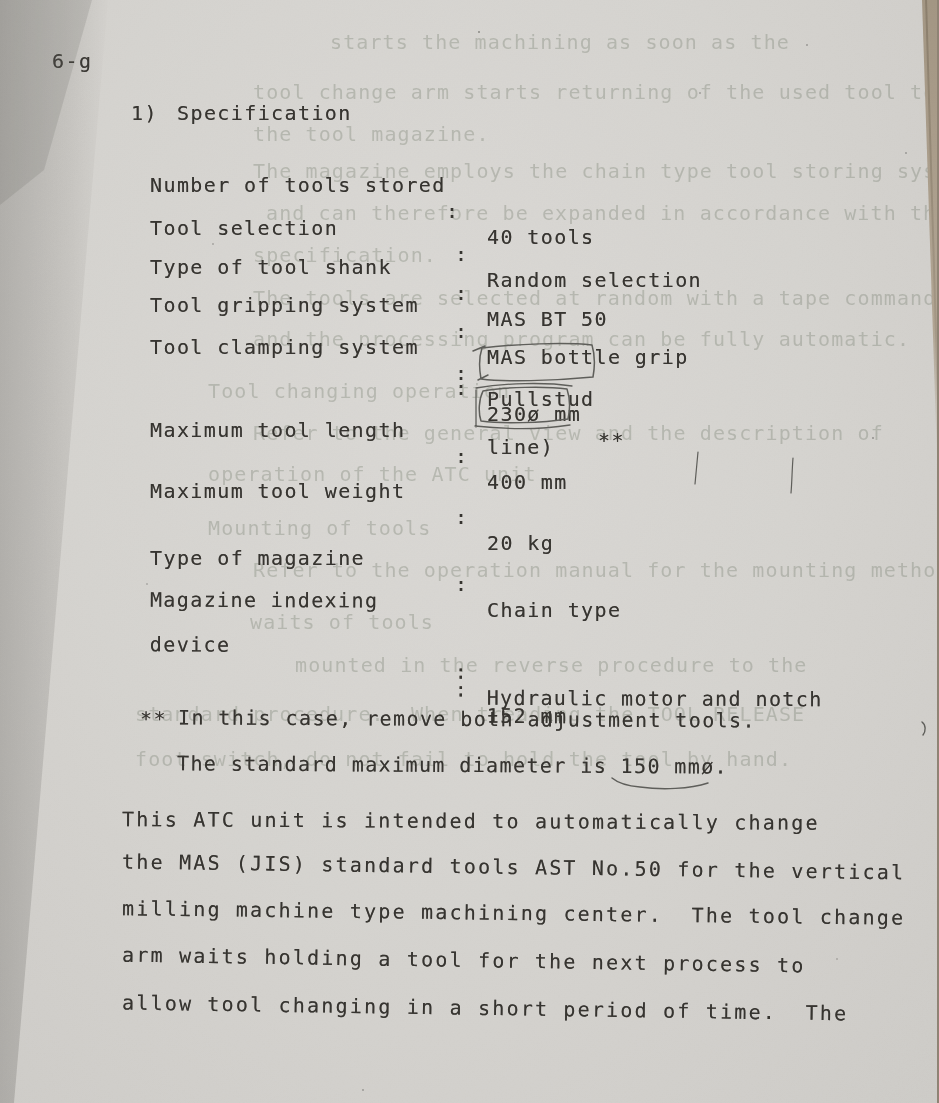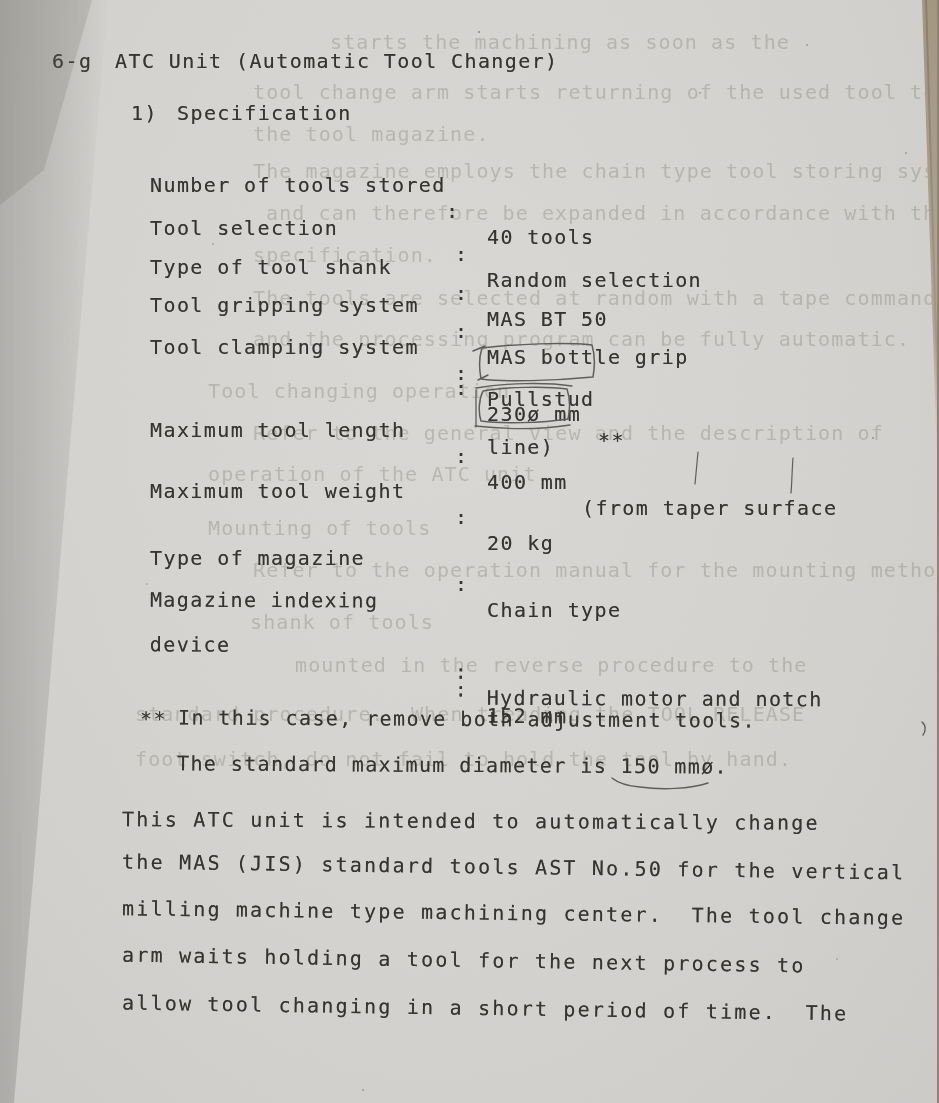--- a/index.html
+++ b/index.html
@@ -72,27 +72,26 @@
   <div class="ghost" style="left:253px;top:159px">The magazine employs the chain type tool storing system</div>
   <div class="ghost" style="left:266px;top:201px">and can therefore be expanded in accordance with the</div>
   <div class="ghost" style="left:253px;top:243px">specification.</div>
   <div class="ghost" style="left:253px;top:327px">and the processing program can be fully automatic.</div>
   <div class="ghost" style="left:253px;top:286px">The tools are selected at random with a tape command</div>
   <div class="ghost" style="left:208px;top:379px">Tool changing operation</div>
   <div class="ghost" style="left:253px;top:421px">Refer to the general view and the description of</div>
   <div class="ghost" style="left:208px;top:462px">operation of the ATC unit.</div>
   <div class="ghost" style="left:208px;top:516px">Mounting of tools</div>
   <div class="ghost" style="left:253px;top:558px">Refer to the operation manual for the mounting method</div>
-  <div class="ghost" style="left:250px;top:610px">shank of tools</div>
+  <div class="ghost" style="left:250px;top:610px">waits of tools</div>
   <div class="ghost" style="left:295px;top:653px">mounted in the reverse procedure to the</div>
   <div class="ghost" style="left:135px;top:702px">standard procedure.  When treading the TOOL RELEASE</div>
   <div class="ghost" style="left:135px;top:747px">foot switch, do not fail to hold the tool by hand.</div>
 
   <div class="ink" style="left:52px;top:48px">6-g</div>
-  <div class="ink" style="left:115px;top:48px">ATC Unit (Automatic Tool Changer)</div>
   <div class="ink" style="left:131px;top:100px">1)</div>
   <div class="ink" style="left:177px;top:100px">Specification</div>
 
   <div class="row ink" style="top:146px">
     <span class="lab">Number of tools stored</span>
     <span class="sep" style="left:296px">:</span>
     <span class="val">40 tools</span>
   </div>
   <div class="row ink" style="top:189px">
     <span class="lab">Tool selection</span>
@@ -116,21 +115,20 @@
   </div>
   <div class="row ink" style="top:349px">
     <span class="sep">:</span>
     <span class="val">230ø mm</span>
     <span class="sfx" style="left:448px">**</span>
   </div>
   <div class="row ink" style="top:391px">
     <span class="lab">Maximum tool length</span>
     <span class="sep">:</span>
     <span class="val">400 mm</span>
-    <span class="sfx" style="left:432px">(from taper surface</span>
   </div>
   <div class="ink" style="left:487px;top:434px">line)</div>
   <div class="row ink" style="top:452px">
     <span class="lab">Maximum tool weight</span>
     <span class="sep">:</span>
     <span class="val">20 kg</span>
   </div>
   <div class="row ink" style="top:519px">
     <span class="lab">Type of magazine</span>
     <span class="sep">:</span>

